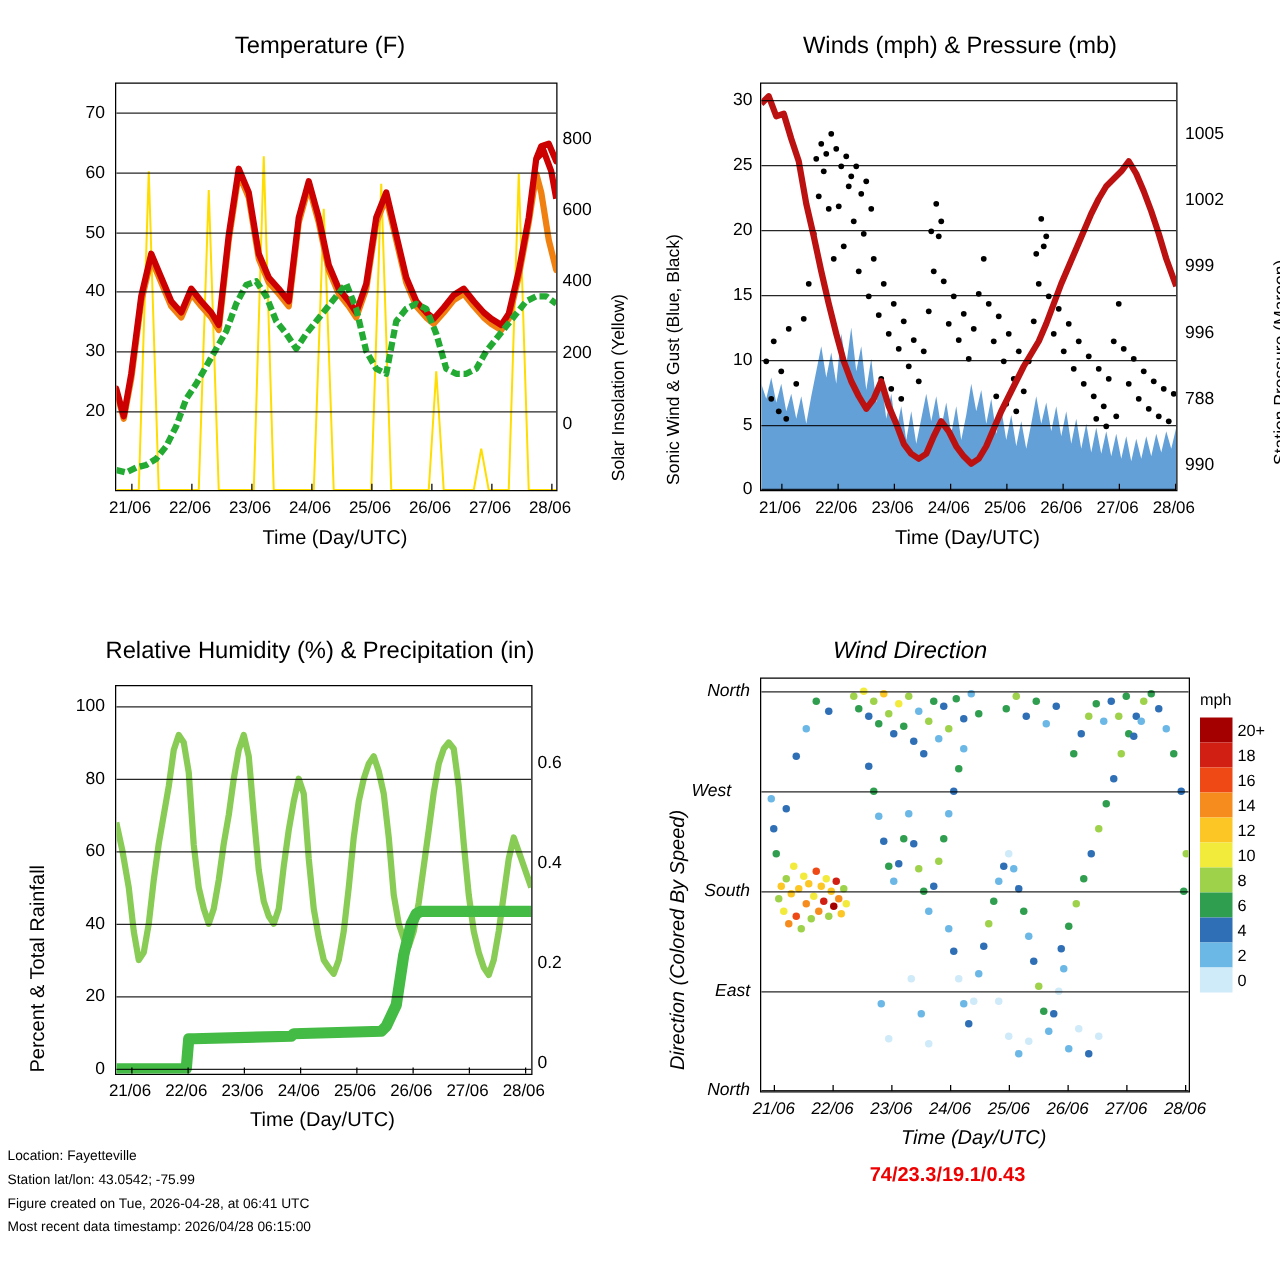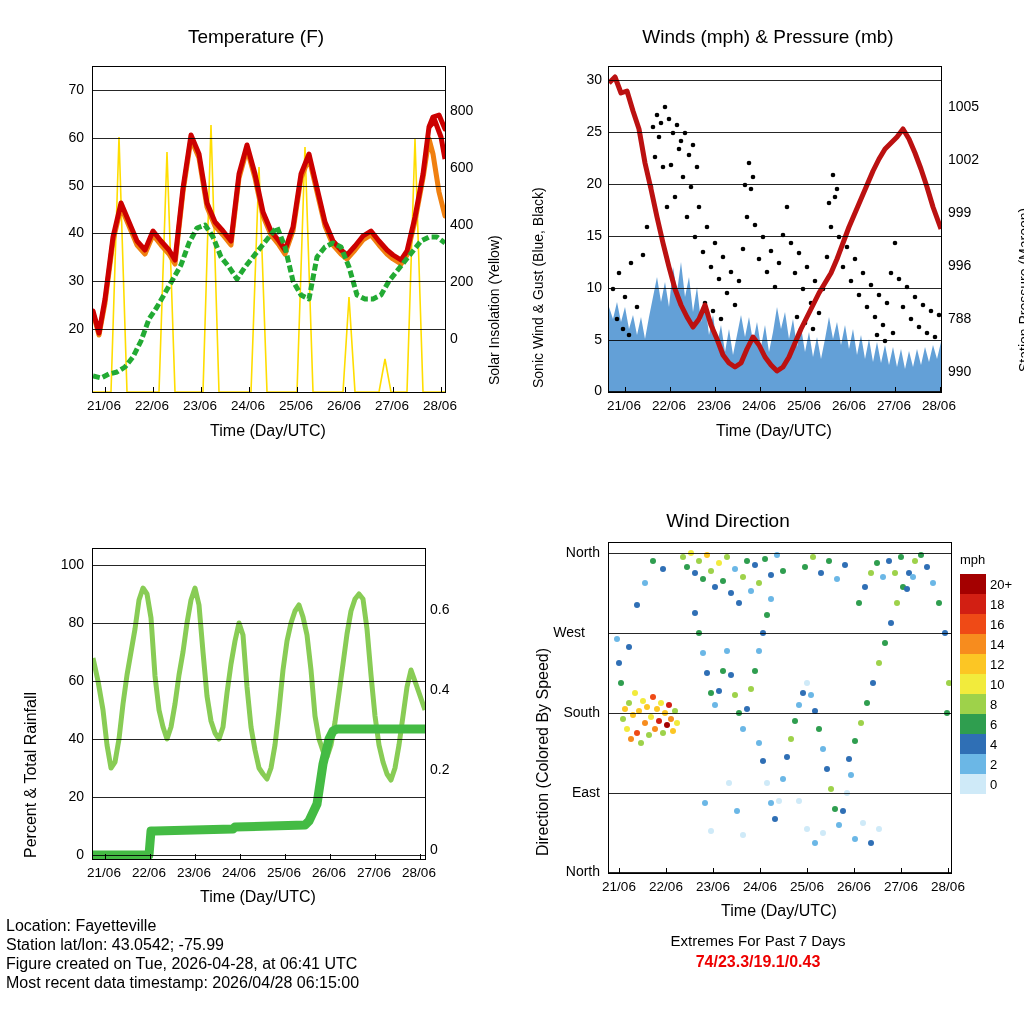--- a/index.html
+++ b/index.html
@@ -10,21 +10,21 @@
   .ptitle{position:absolute;width:100%;text-align:center;font-size:19px;}
   .plot{position:absolute;border:1px solid #000;background:#fff;overflow:hidden;}
   .gridline{position:absolute;left:0;right:0;height:1px;background:#000;opacity:.85;}
   .tick-y{position:absolute;font-size:14px;text-align:right;transform:translateY(-50%);}
   .tick-yr{position:absolute;font-size:14px;text-align:left;transform:translateY(-50%);}
   .tick-x{position:absolute;font-size:13.5px;text-align:center;transform:translateX(-50%);}
   .axlabel{position:absolute;font-size:16px;text-align:center;}
   .vlabel{position:absolute;font-size:14px;white-space:nowrap;transform-origin:0 0;}
   .tickmark{position:absolute;width:1px;height:5px;background:#000;}
 
-  .footer{position:absolute;font-size:16px;line-height:19px;}
+  .footer{position:absolute;font-size:11px;line-height:19px;}
   .extremes{position:absolute;text-align:center;font-size:15px;line-height:21px;width:420px;}
   .extval{font-weight:bold;font-size:16px;}
 
   .legend{position:absolute;}
   .legend .swatch{width:26px;height:20px;}
   .legend .lab{position:absolute;left:30px;font-size:13px;transform:translateY(-50%);}
   .legend .unit{position:absolute;font-size:13px;}
   svg{display:block;}
 </style>
 </head>
@@ -261,20 +261,21 @@
     <div class="tick-x" style="left:247px;top:398px;">24/06</div>
     <div class="tick-x" style="left:292px;top:398px;">25/06</div>
     <div class="tick-x" style="left:337px;top:398px;">26/06</div>
     <div class="tick-x" style="left:382px;top:398px;">27/06</div>
     <div class="tick-x" style="left:427px;top:398px;">28/06</div>
 
     <div class="axlabel" style="left:96px;top:422px;width:332px;">Time (Day/UTC)</div>
   </div>
 
   <div class="panel" style="left:0;top:490px;width:512px;height:420px;">
+    <div class="ptitle" style="top:20px;left:0;">Relative Humidity (%) &amp; Precipitation (in)</div>
 
     <div class="vlabel" style="left:22px;top:368px;transform:rotate(-90deg);font-size:16px;">Percent &amp; Total Rainfall</div>
 
     <div class="plot" style="left:92px;top:58px;width:332px;height:310px;">
       <div class="gridline" style="top:16px;"></div>
       <div class="gridline" style="top:74px;"></div>
       <div class="gridline" style="top:132px;"></div>
       <div class="gridline" style="top:190px;"></div>
       <div class="gridline" style="top:248px;"></div>
       <div class="gridline" style="top:306px;"></div>
@@ -313,21 +314,21 @@
     <div class="tick-x" style="left:194px;top:375px;">23/06</div>
     <div class="tick-x" style="left:239px;top:375px;">24/06</div>
     <div class="tick-x" style="left:284px;top:375px;">25/06</div>
     <div class="tick-x" style="left:329px;top:375px;">26/06</div>
     <div class="tick-x" style="left:374px;top:375px;">27/06</div>
     <div class="tick-x" style="left:419px;top:375px;">28/06</div>
 
     <div class="axlabel" style="left:92px;top:398px;width:332px;">Time (Day/UTC)</div>
   </div>
 
-  <div class="panel" style="left:512px;top:490px;width:512px;height:440px;">
+  <div class="panel" style="left:512px;top:490px;width:512px;height:440px;font-style:italic;">
     <div class="ptitle" style="top:20px;left:-40px;width:512px;">Wind Direction</div>
 
     <div class="vlabel" style="left:22px;top:366px;transform:rotate(-90deg);font-size:16px;">Direction (Colored By Speed)</div>
 
     <div class="plot" style="left:96px;top:52px;width:342px;height:330px;">
       <div class="gridline" style="top:10px;"></div>
       <div class="gridline" style="top:90px;"></div>
       <div class="gridline" style="top:170px;"></div>
       <div class="gridline" style="top:250px;"></div>
       <div class="gridline" style="top:329px;"></div>
@@ -552,17 +553,16 @@
   </div>
 
   <div class="footer" style="left:6px;top:916px;width:500px;">
     <div>Location: Fayetteville</div>
     <div>Station lat/lon: 43.0542; -75.99</div>
     <div>Figure created on Tue, 2026-04-28, at 06:41 UTC</div>
     <div>Most recent data timestamp: 2026/04/28 06:15:00</div>
   </div>
 
   <div class="extremes" style="left:548px;top:930px;">
-    <div>Extremes For Past 7 Days</div>
     <div class="extval" style="color:#ee0000;">74/23.3/19.1/0.43</div>
   </div>
 
 </div>
 
 </body></html>

